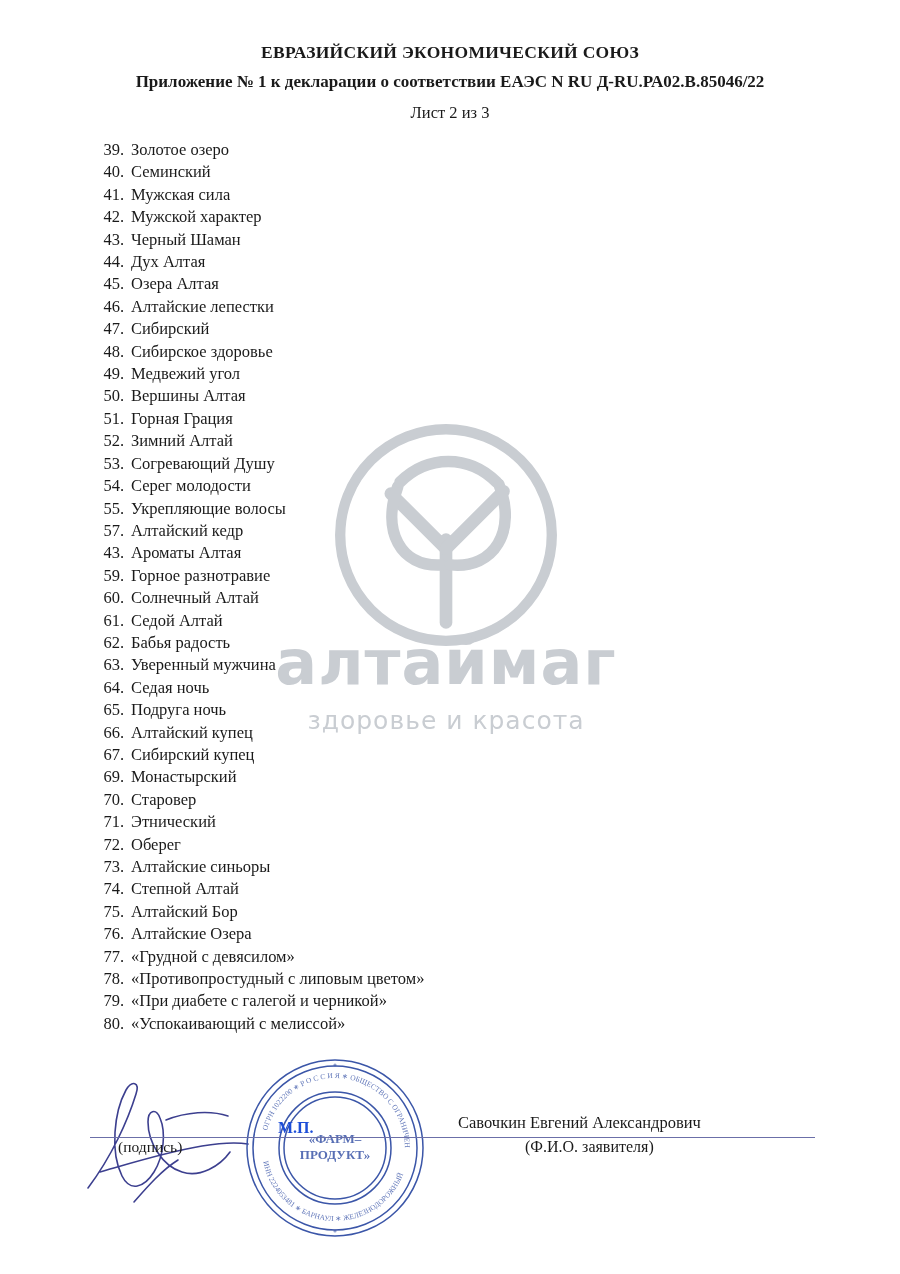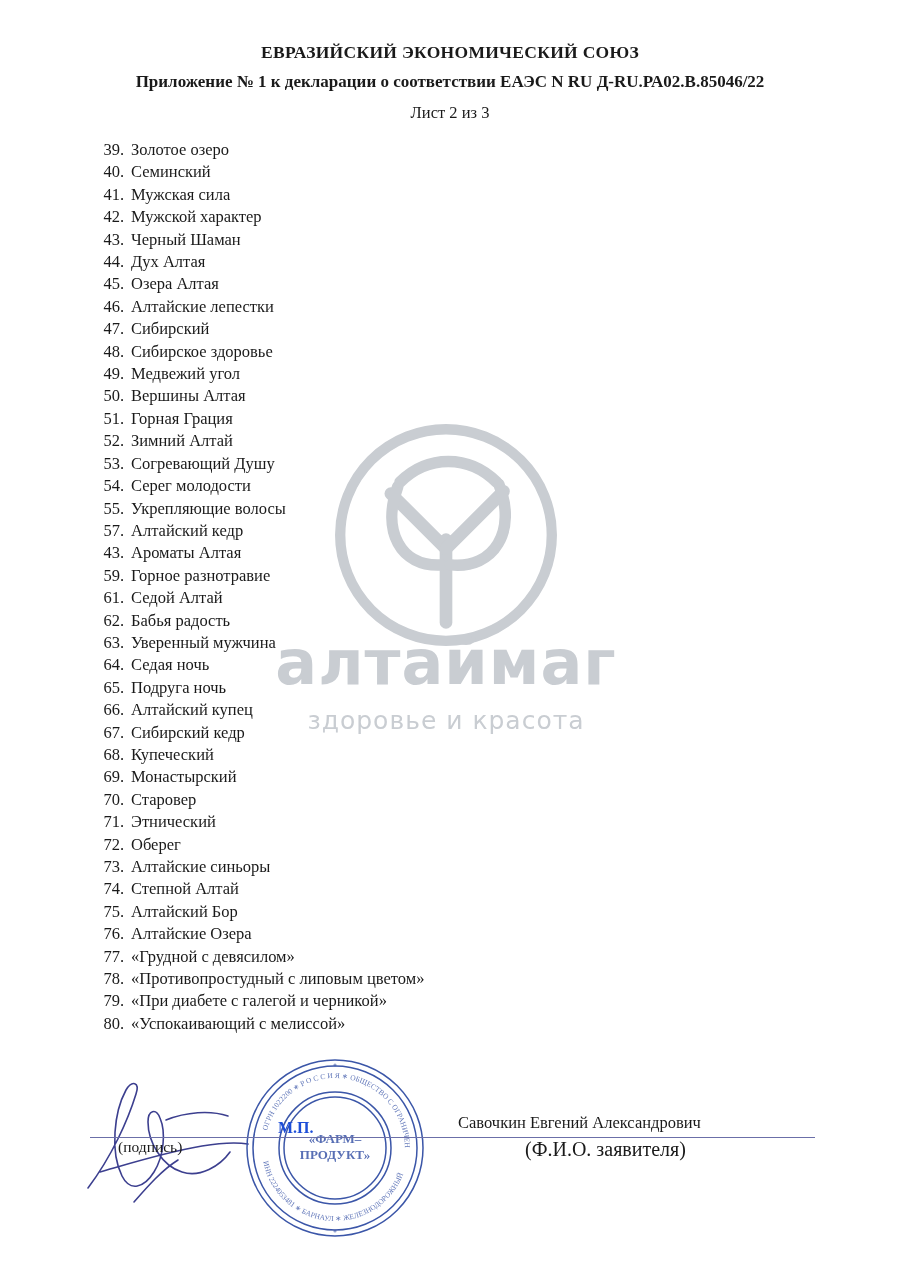--- a/index.html
+++ b/index.html
@@ -129,21 +129,21 @@
   .sig-name {
     position: absolute;
     left: 458px;
     top: 38px;
     font-size: 16.5px;
   }
   .sig-caption-right {
     position: absolute;
     left: 525px;
     top: 63px;
-    font-size: 20px;
+    font-size: 16px;
   }
   .mp {
     position: absolute;
     left: 278px;
     top: 44px;
     font-size: 16px;
     font-weight: 700;
     color: #1d4ed8;
   }
   .signature-svg {
@@ -257,20 +257,24 @@
       </li>
       <li>
         <span class="li-num">43.</span>
         <span class="li-text">Ароматы Алтая</span>
       </li>
       <li>
         <span class="li-num">59.</span>
         <span class="li-text">Горное разнотравие</span>
       </li>
       <li>
+        <span class="li-num">60.</span>
+        <span class="li-text">Солнечный Алтай</span>
+      </li>
+      <li>
         <span class="li-num">61.</span>
         <span class="li-text">Седой Алтай</span>
       </li>
       <li>
         <span class="li-num">62.</span>
         <span class="li-text">Бабья радость</span>
       </li>
       <li>
         <span class="li-num">63.</span>
         <span class="li-text">Уверенный мужчина</span>
@@ -282,25 +286,21 @@
       <li>
         <span class="li-num">65.</span>
         <span class="li-text">Подруга ночь</span>
       </li>
       <li>
         <span class="li-num">66.</span>
         <span class="li-text">Алтайский купец</span>
       </li>
       <li>
         <span class="li-num">67.</span>
-        <span class="li-text">Сибирский кедр</span>
-      </li>
-      <li>
-        <span class="li-num">68.</span>
-        <span class="li-text">Купеческий</span>
+        <span class="li-text">Сибирский купец</span>
       </li>
       <li>
         <span class="li-num">69.</span>
         <span class="li-text">Монастырский</span>
       </li>
       <li>
         <span class="li-num">70.</span>
         <span class="li-text">Старовер</span>
       </li>
       <li>

